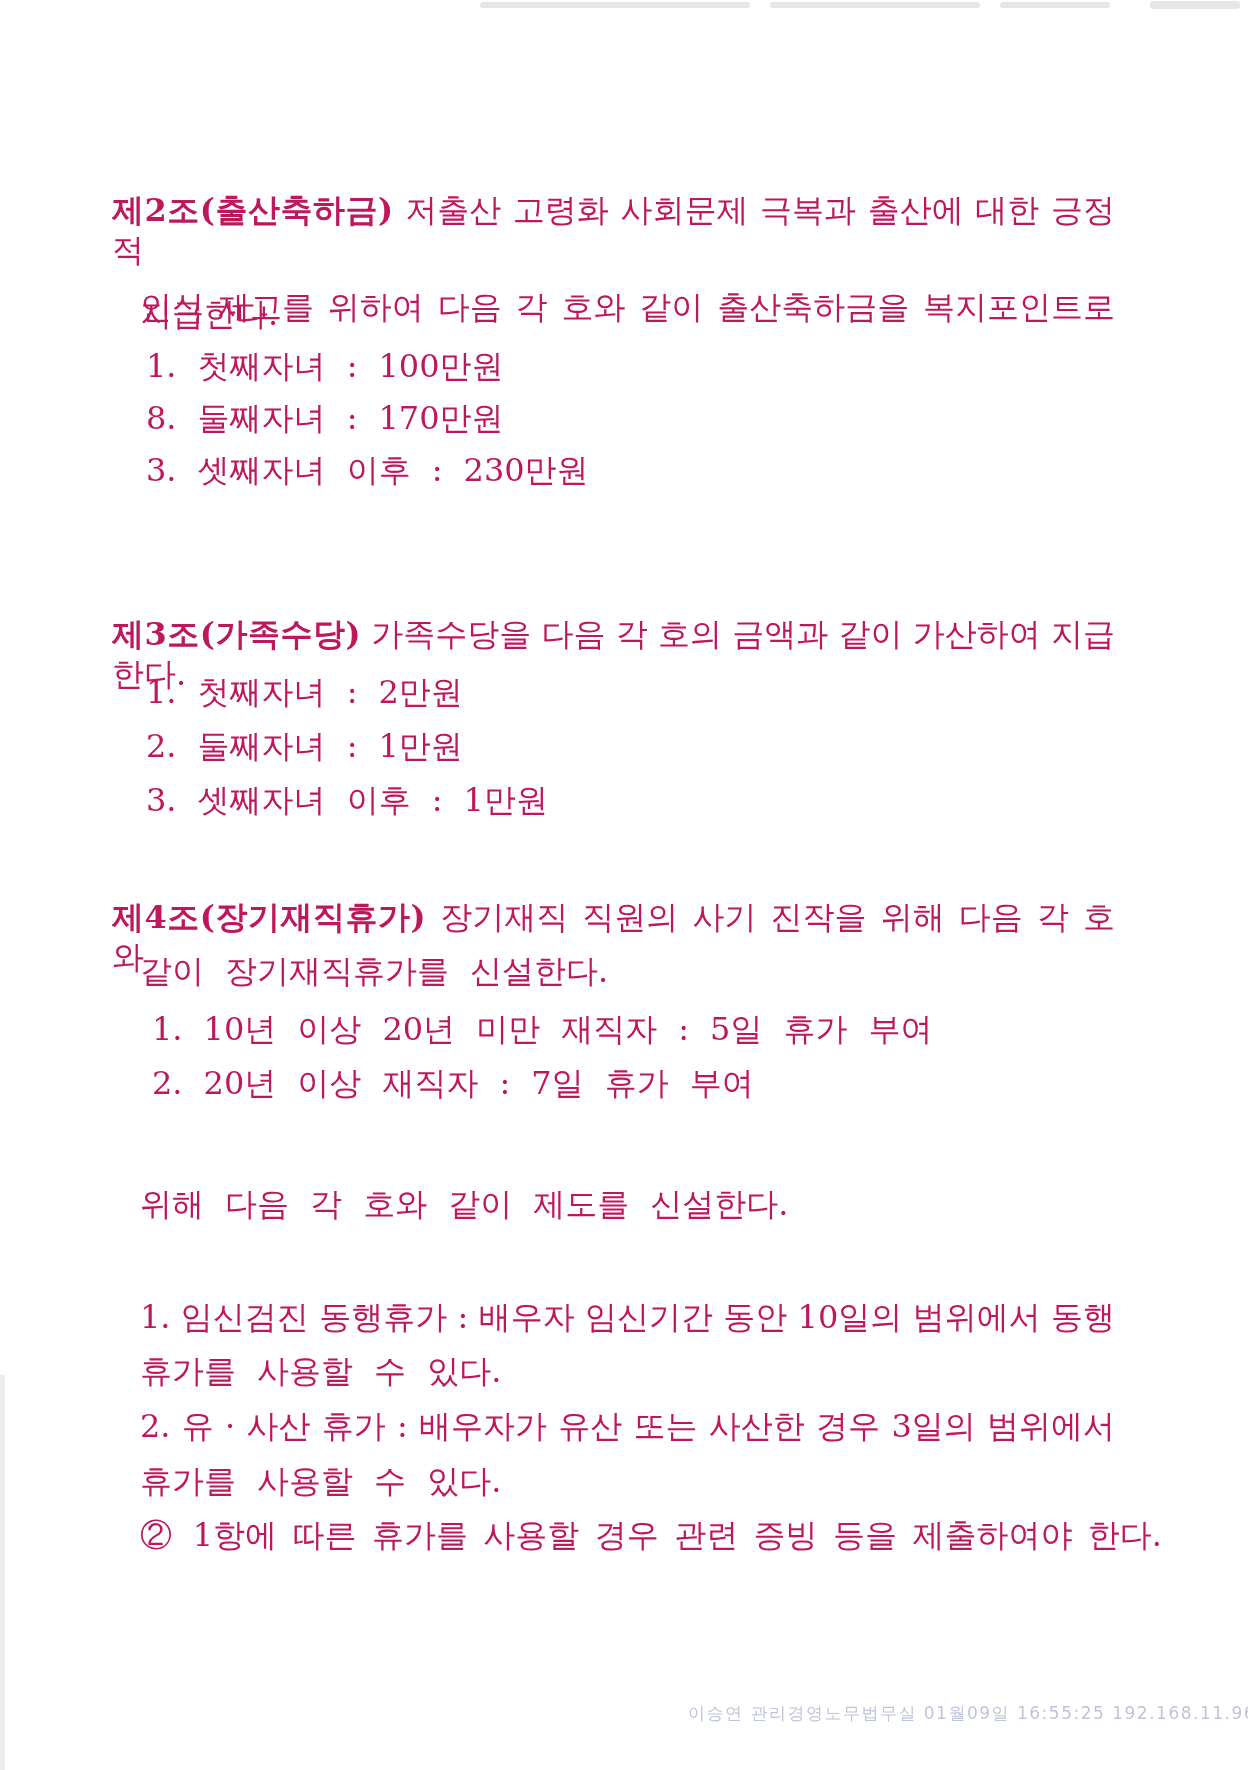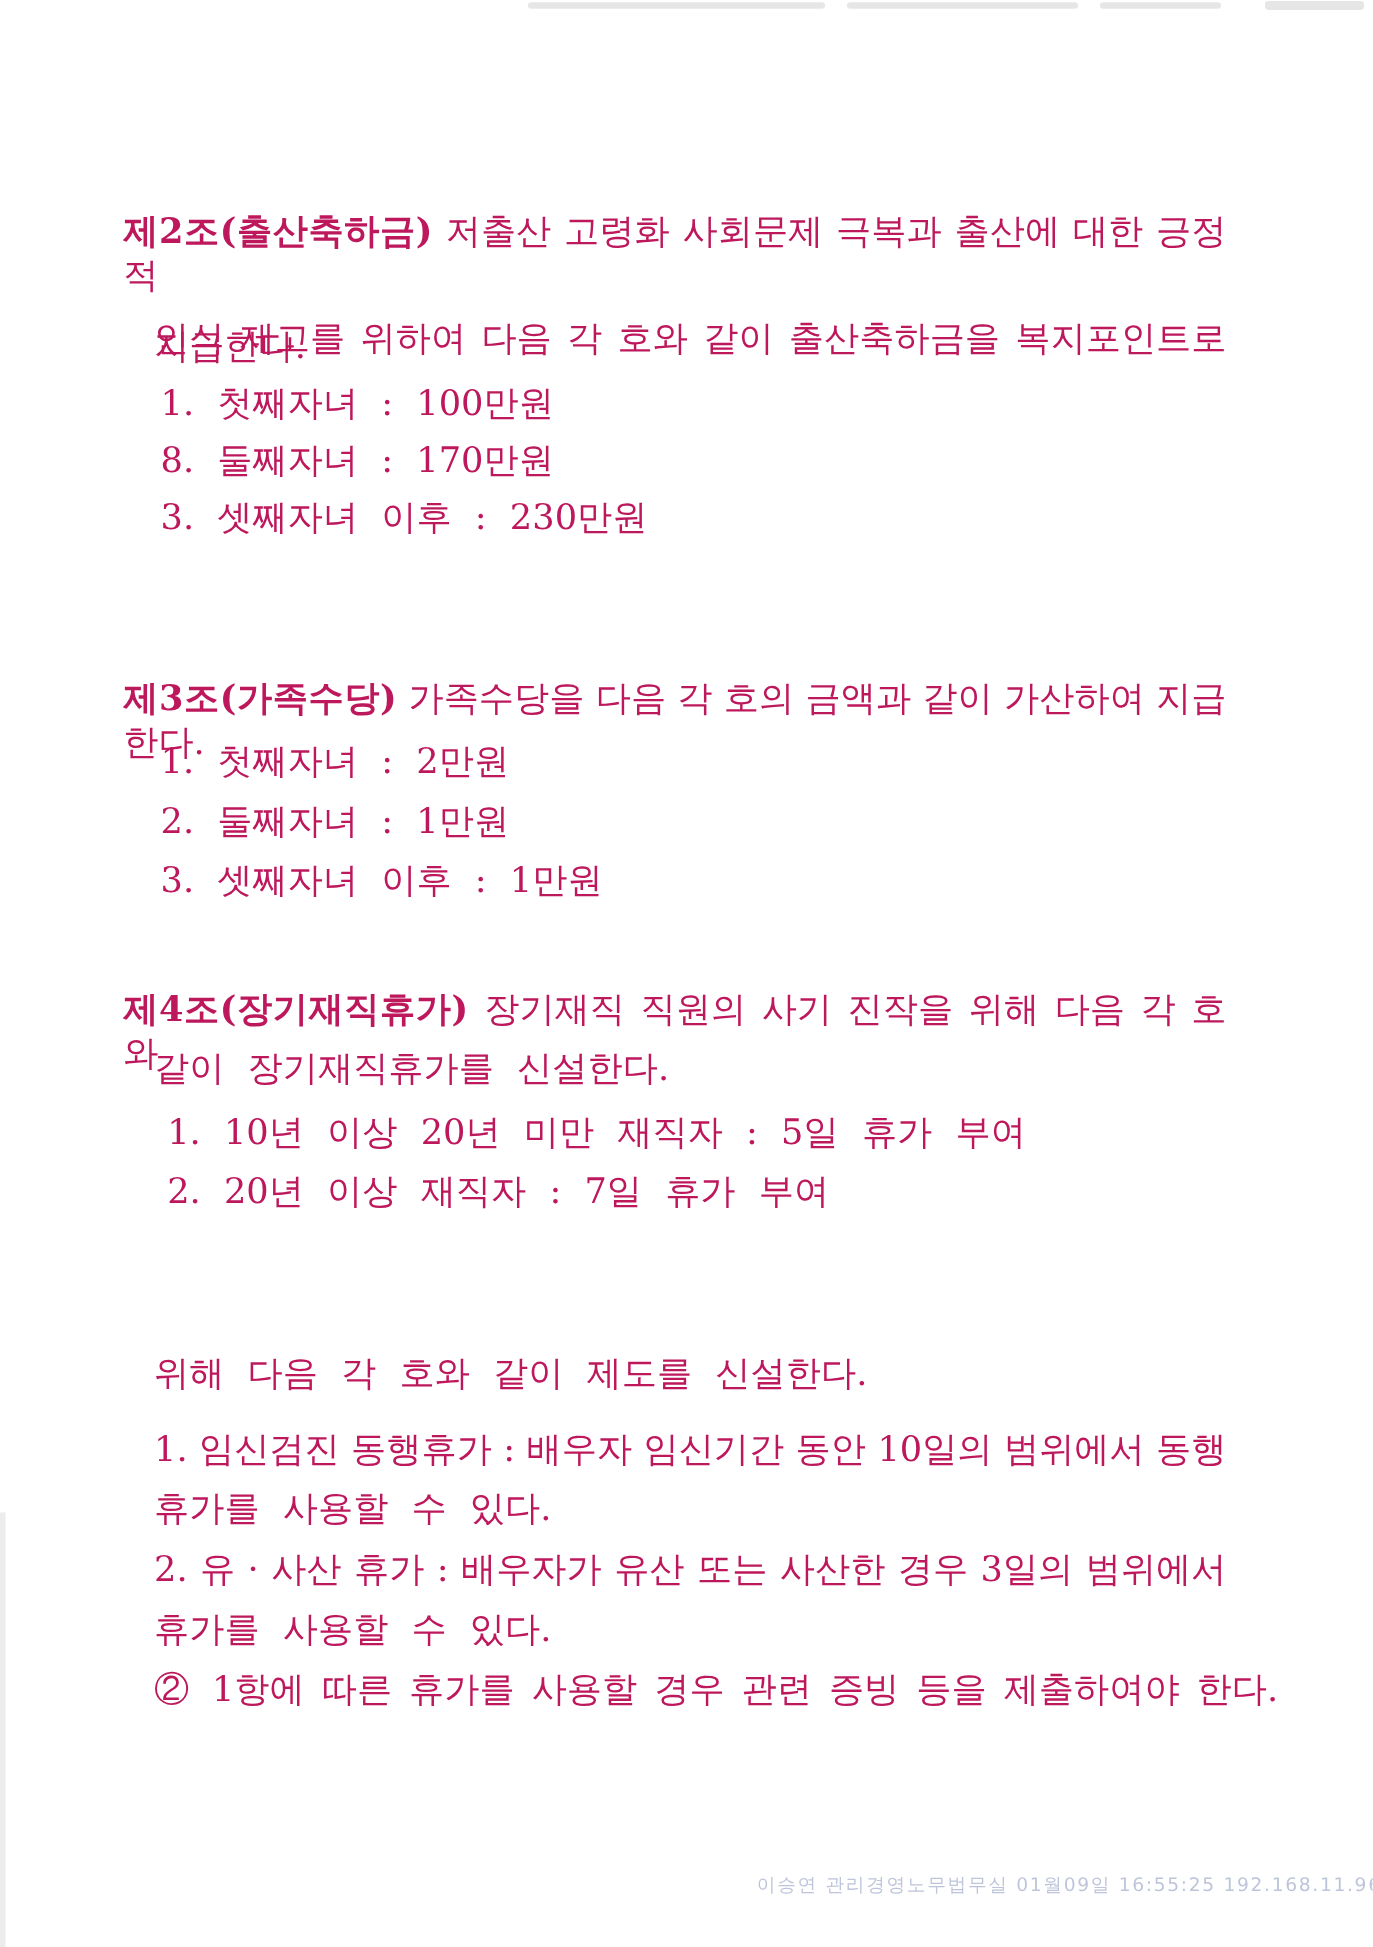--- a/index.html
+++ b/index.html
@@ -89,21 +89,21 @@
   <div class="line" style="left:146px; top:780px;">3. 셋째자녀 이후 : 1만원</div>
 
   <div class="line justify" style="left:112px; top:897px; width:1003px;">
     <span class="article-title">제4조(장기재직휴가)</span>
     <span>장기재직 직원의 사기 진작을 위해 다음 각 호와</span>
   </div>
   <div class="line" style="left:140px; top:951px;">같이 장기재직휴가를 신설한다.</div>
   <div class="line" style="left:152px; top:1009px;">1. 10년 이상 20년 미만 재직자 : 5일 휴가 부여</div>
   <div class="line" style="left:152px; top:1063px;">2. 20년 이상 재직자 : 7일 휴가 부여</div>
 
-  <div class="line" style="left:140px; top:1228px;">위해 다음 각 호와 같이 제도를 신설한다.</div>
+  <div class="line" style="left:140px; top:1184px;">위해 다음 각 호와 같이 제도를 신설한다.</div>
   <div class="line justify" style="left:140px; top:1297px; width:975px;">
     <span>1. 임신검진 동행휴가 : 배우자 임신기간 동안 10일의 범위에서 동행</span>
   </div>
   <div class="line" style="left:140px; top:1351px;">휴가를 사용할 수 있다.</div>
   <div class="line justify" style="left:140px; top:1406px; width:975px;">
     <span>2. 유 · 사산 휴가 : 배우자가 유산 또는 사산한 경우 3일의 범위에서</span>
   </div>
   <div class="line" style="left:140px; top:1461px;">휴가를 사용할 수 있다.</div>
   <div class="line justify" style="left:140px; top:1515px; width:1022px;">
     <span>② 1항에 따른 휴가를 사용할 경우 관련 증빙 등을 제출하여야 한다.</span>

